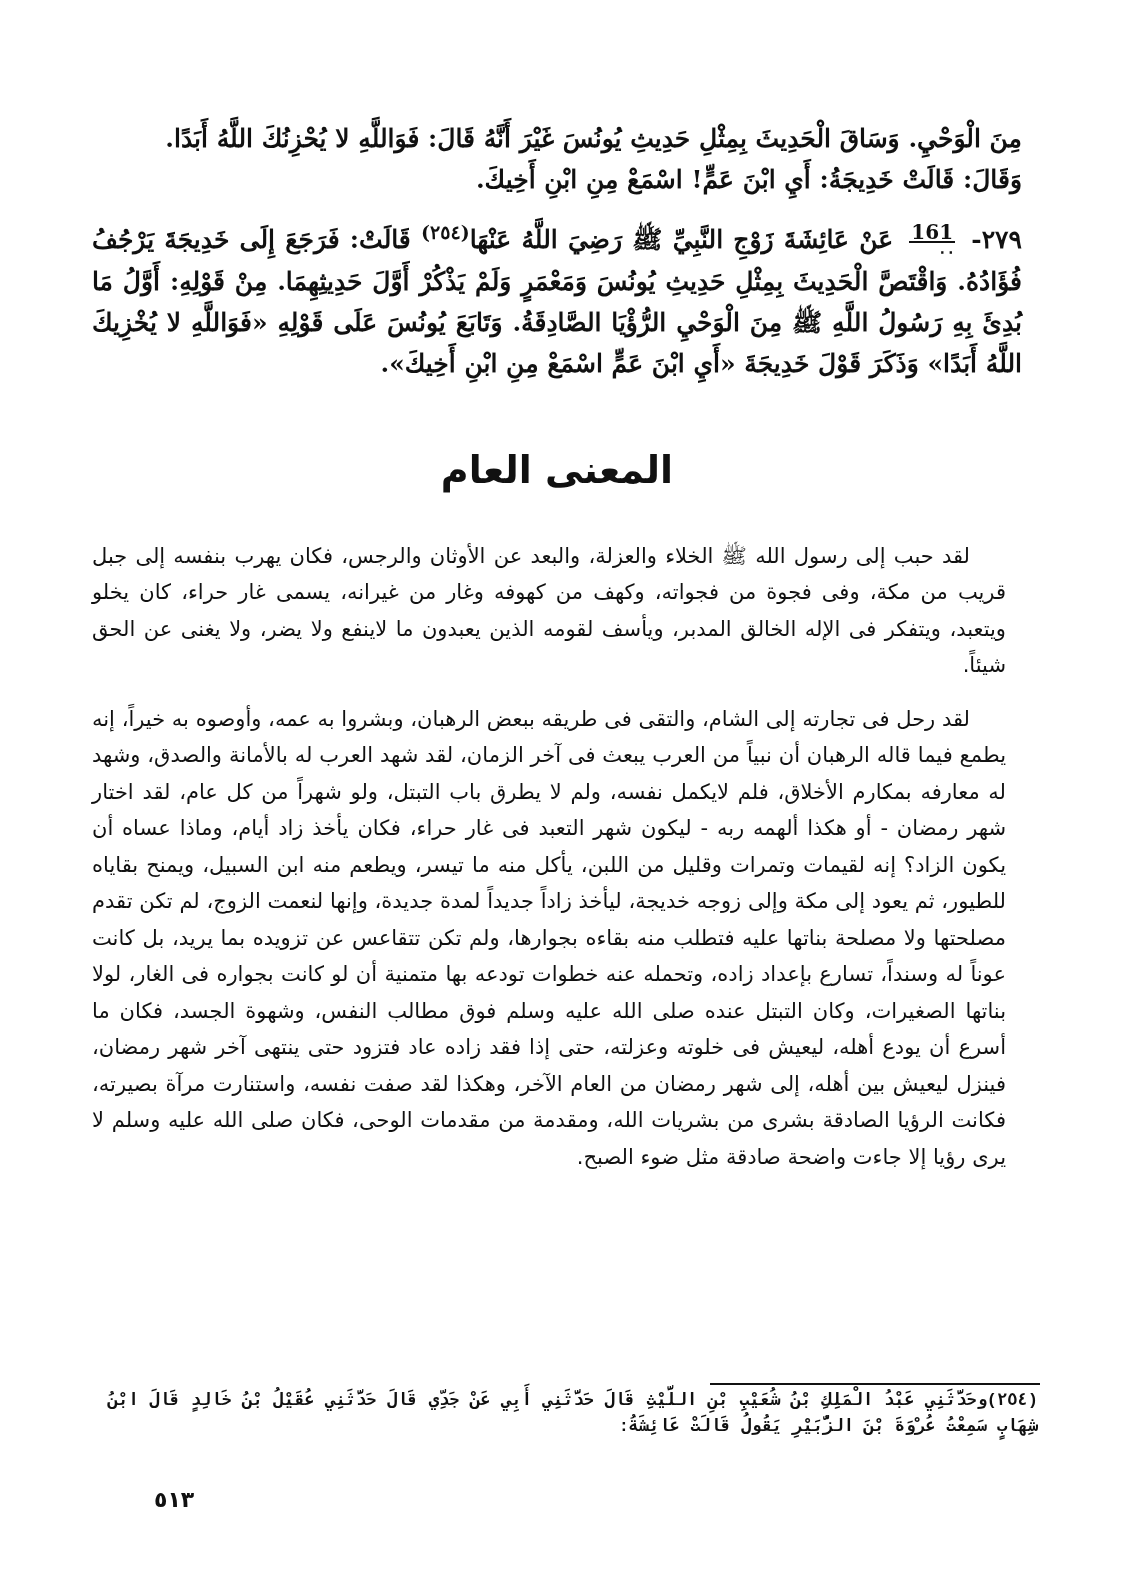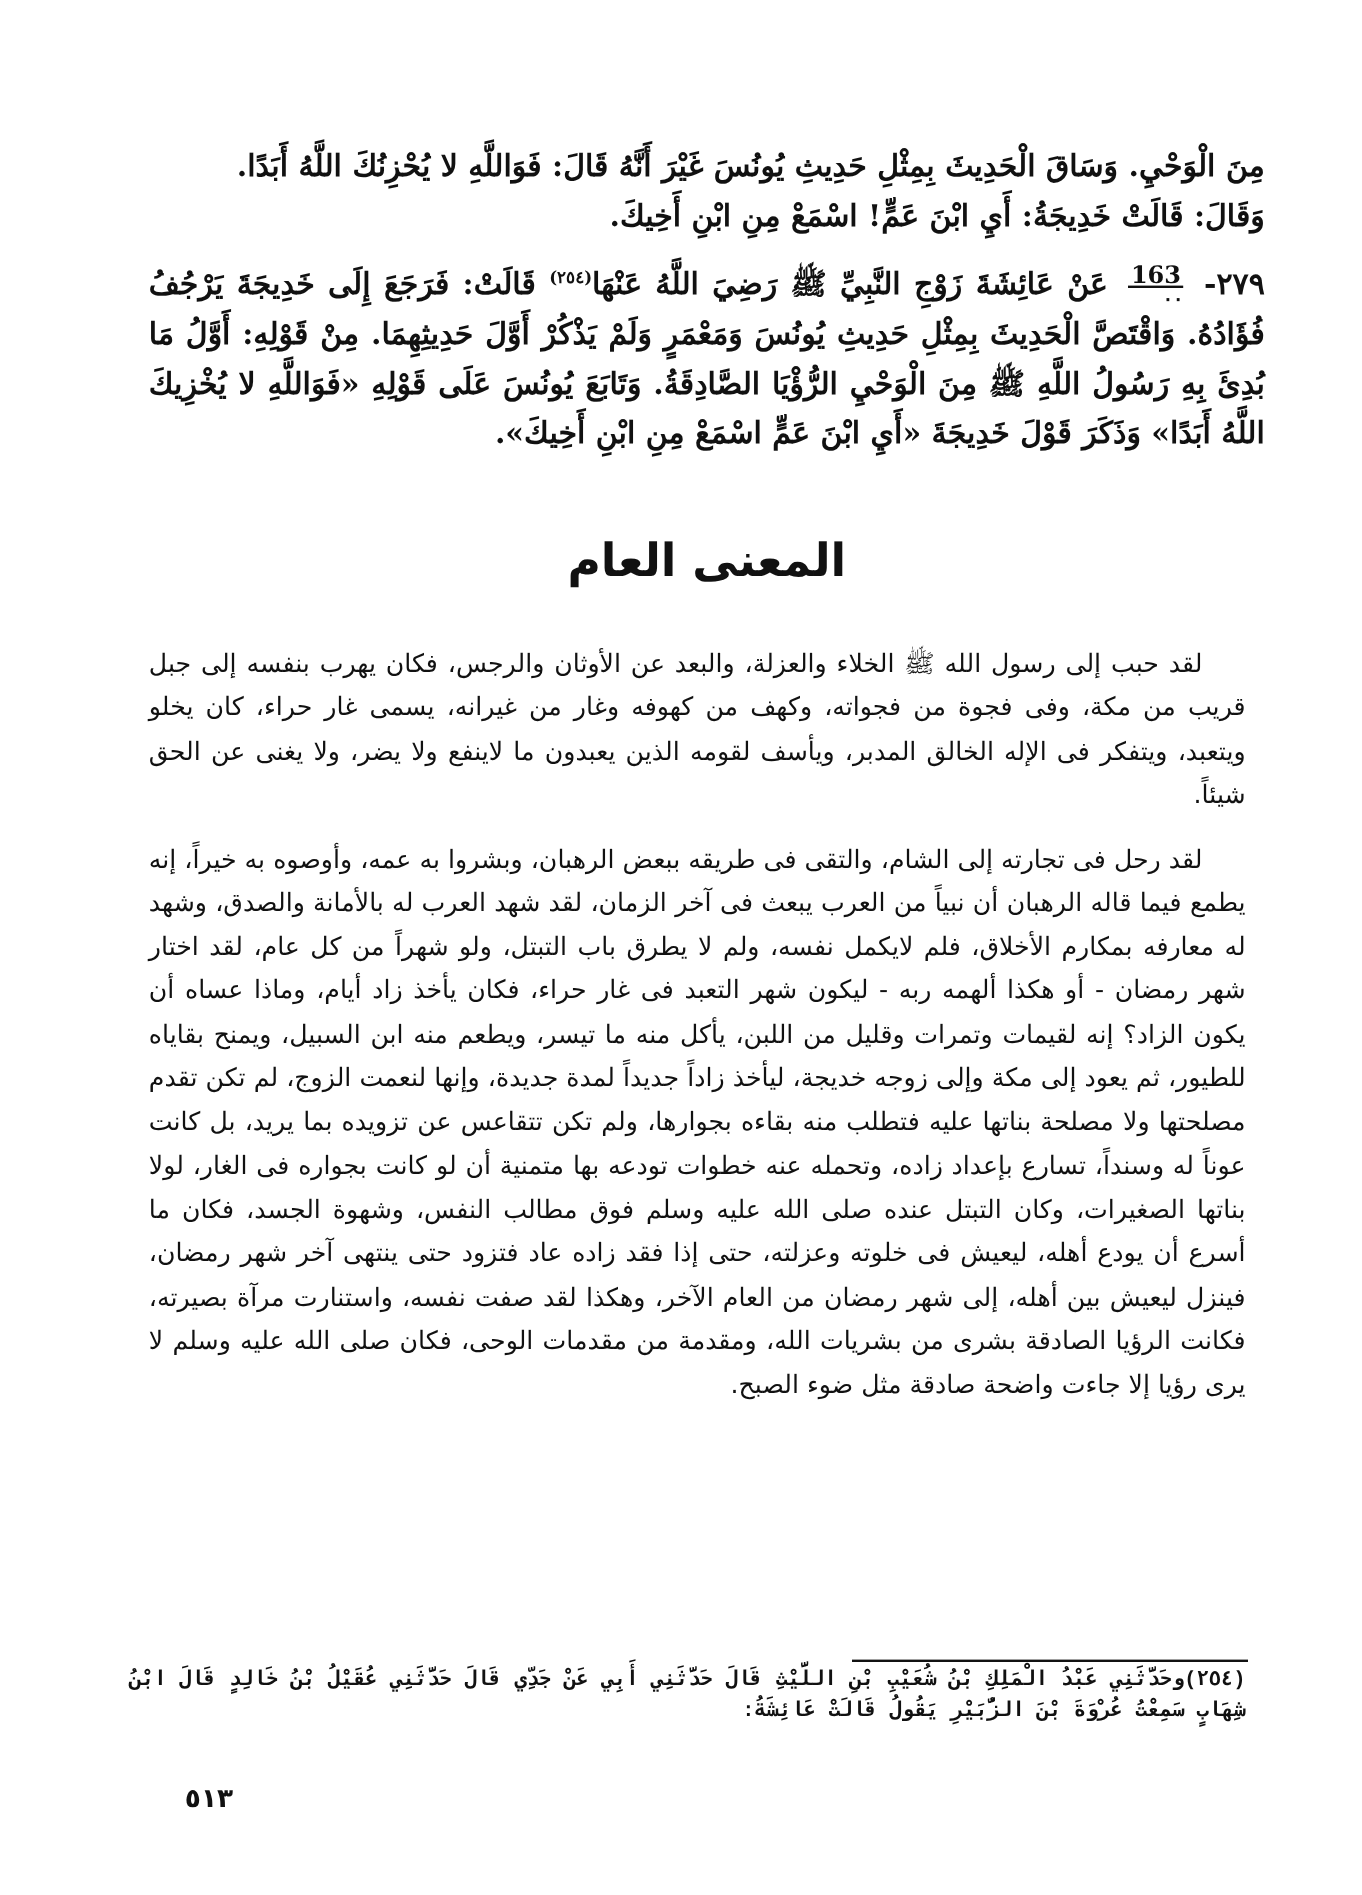--- a/index.html
+++ b/index.html
@@ -10,21 +10,21 @@
     body {
       width: 1135px;
       height: 1579px;
       position: relative;
       overflow: hidden;
       color: #111111;
       font-family: "DejaVu Sans", "Liberation Sans", sans-serif;
     }
     .page {
       position: absolute;
-      left: 124px;
+      left: 92px;
       top: 118px;
       width: 930px;
       direction: rtl;
       text-align: justify;
       text-align-last: right;
     }
     .hadith-block {
       font-family: "DejaVu Serif", "Liberation Serif", serif;
       font-weight: bold;
       font-size: 25px;
@@ -49,21 +49,21 @@
     .frac .top {
       display: block;
       border-bottom: 2.5px solid #111;
       padding: 0 2px;
     }
     .frac .bottom {
       display: block;
       font-size: 16px;
     }
     sup.fnref {
-      font-size: 14px;
+      font-size: 19px;
       vertical-align: super;
     }
     .section-title {
       text-align: left;
       text-align-last: center;
       font-family: "DejaVu Sans", "Liberation Sans", sans-serif;
       font-weight: bold;
       font-size: 38px;
       margin: 62px 0 44px 0;
       line-height: 48px;
@@ -114,21 +114,21 @@
 </head>
 <body>
 
 <div class="page">
   <div class="hadith-block">
     <p class="p0">مِنَ الْوَحْيِ. وَسَاقَ الْحَدِيثَ بِمِثْلِ حَدِيثِ يُونُسَ غَيْرَ أَنَّهُ قَالَ: فَوَاللَّهِ لا يُحْزِنُكَ اللَّهُ أَبَدًا.</p>
     <p class="p1">وَقَالَ: قَالَتْ خَدِيجَةُ: أَيِ ابْنَ عَمٍّ! اسْمَعْ مِنِ ابْنِ أَخِيكَ.</p>
     <p>
       <span class="hnum">٢٧٩-</span>
       <span class="frac">
-        <span class="top">163</span>
+        <span class="top">161</span>
         <span class="bottom">٠٠</span>
       </span>
       <span>عَنْ عَائِشَةَ زَوْجِ النَّبِيِّ ﷺ رَضِيَ اللَّهُ عَنْهَا</span><sup class="fnref">(٢٥٤)</sup>
       <span>قَالَتْ: فَرَجَعَ إِلَى خَدِيجَةَ يَرْجُفُ فُؤَادُهُ. وَاقْتَصَّ الْحَدِيثَ بِمِثْلِ حَدِيثِ يُونُسَ وَمَعْمَرٍ وَلَمْ يَذْكُرْ أَوَّلَ حَدِيثِهِمَا. مِنْ قَوْلِهِ: أَوَّلُ مَا بُدِئَ بِهِ رَسُولُ اللَّهِ ﷺ مِنَ الْوَحْيِ الرُّؤْيَا الصَّادِقَةُ. وَتَابَعَ يُونُسَ عَلَى قَوْلِهِ «فَوَاللَّهِ لا يُخْزِيكَ اللَّهُ أَبَدًا» وَذَكَرَ قَوْلَ خَدِيجَةَ «أَيِ ابْنَ عَمٍّ اسْمَعْ مِنِ ابْنِ أَخِيكَ».</span>
     </p>
   </div>
 
   <div class="section-title">المعنى العام</div>
 
   <div class="body-text">

